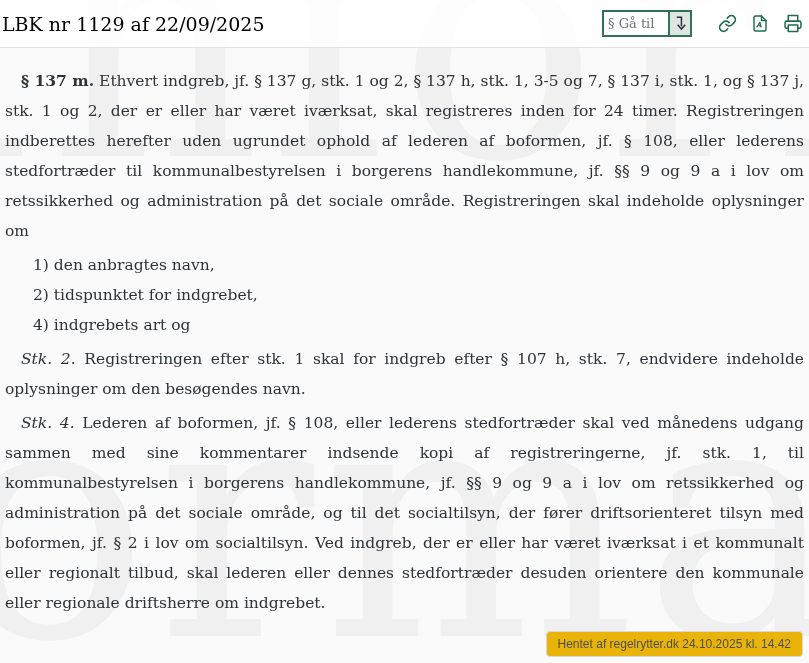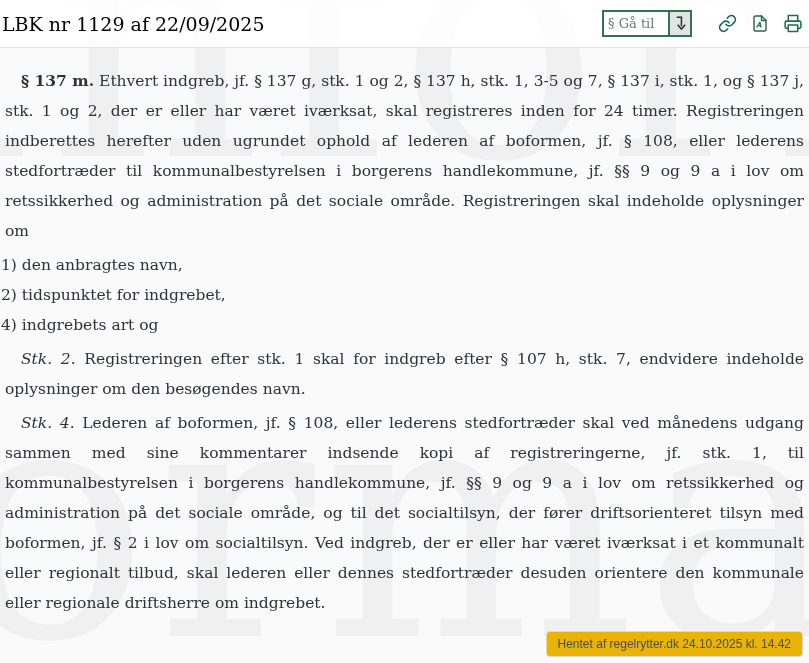--- a/index.html
+++ b/index.html
@@ -51,21 +51,21 @@
     display:flex; align-items:center; justify-content:center;
   }
   .icon-button svg { display:block; }
   
   .doc-body {
     position:absolute; top:48px; left:0; right:0; bottom:0;
     padding:14px 1px 0 1px; z-index:2;
     font-size:15.5px; line-height:30px; text-align:justify;
   }
   .doc-body p { text-indent:16px; margin:4px; }
-  .doc-body .list-item { text-indent:0; text-align:left; }
+  .doc-body .list-item { text-indent:0; text-align:left;margin-left:32px; }
   .lead-bold { font-weight:700; }
   .lead-italic { font-style:italic; }
   
   .stamp {
     position:absolute; right:6px; bottom:6px; z-index:4;
     background:#eab308; border:1px solid #d9d9d9; border-radius:4px;
     padding:5px 11px;
     font-family:"Liberation Sans", sans-serif;
     font-size:12px; color:#4b5056; white-space:nowrap;
   }

